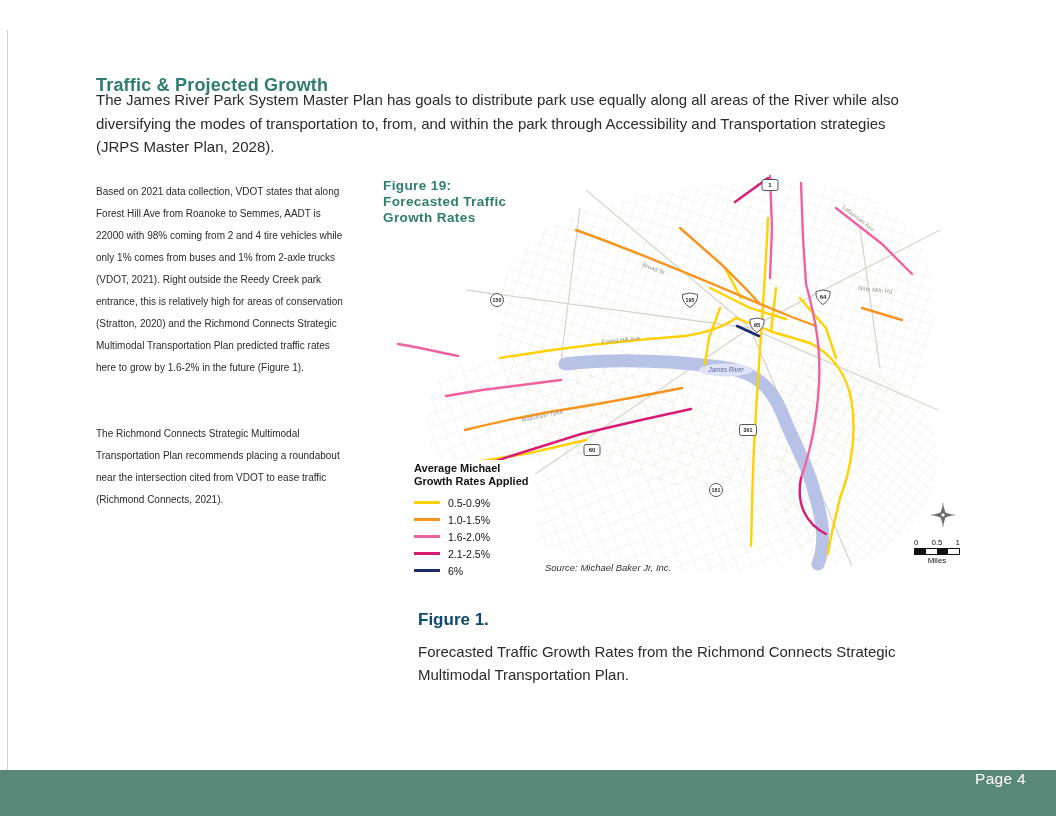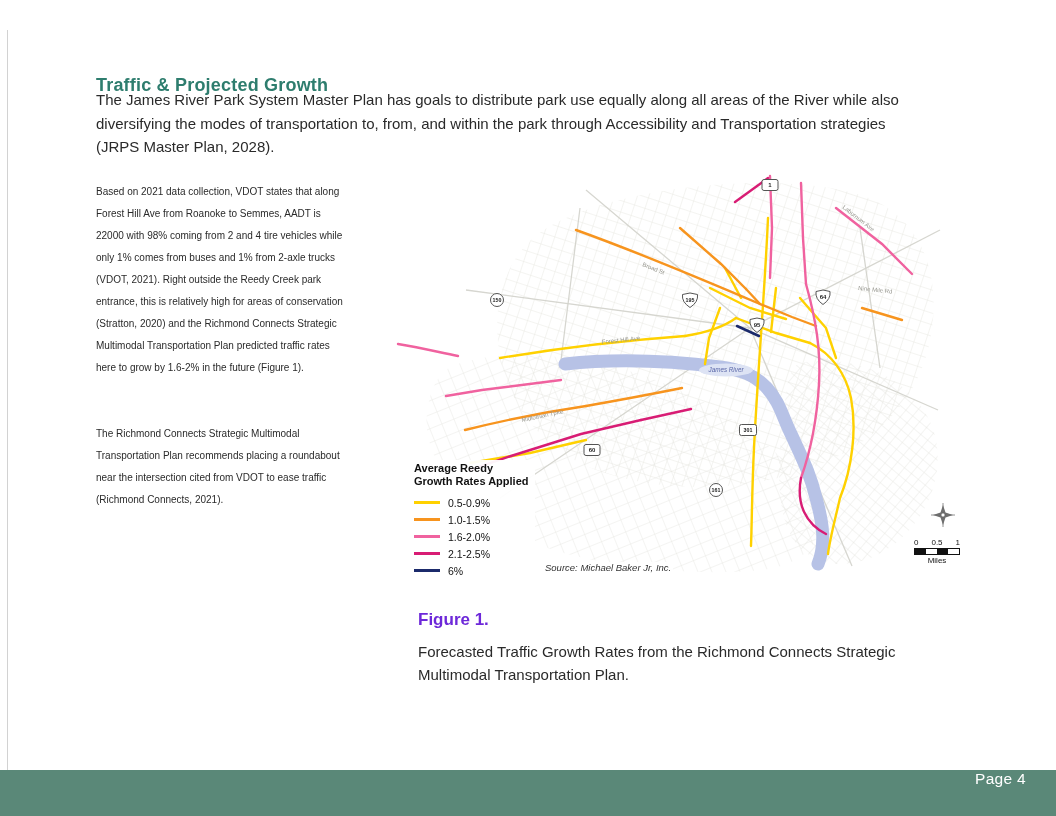--- a/index.html
+++ b/index.html
@@ -51,20 +51,23 @@
 <h1 class="heading" style="color: rgb(46, 125, 110);">Traffic &amp; Projected Growth</h1>
 
 <p class="intro">The James River Park System Master Plan has goals to distribute park use equally along all areas of the River while also diversifying the modes of transportation to, from, and within the park through Accessibility and Transportation strategies (JRPS Master Plan, 2028).</p>
 
 <div class="left-col">
   <p>Based on 2021 data collection, VDOT states that along Forest Hill Ave from Roanoke to Semmes, AADT is 22000 with 98% coming from 2 and 4 tire vehicles while only 1% comes from buses and 1% from 2-axle trucks (VDOT, 2021). Right outside the Reedy Creek park entrance, this is relatively high for areas of conservation (Stratton, 2020) and the Richmond Connects Strategic Multimodal Transportation Plan predicted traffic rates here to grow by 1.6-2% in the future (Figure 1).</p>
   <p>The Richmond Connects Strategic Multimodal Transportation Plan recommends placing a roundabout near the intersection cited from VDOT to ease traffic (Richmond Connects, 2021).</p>
 </div>
 
 <div class="figure">
+  <div class="map-title" style="color: rgb(46, 125, 110);">Figure 19:
+Forecasted Traffic
+Growth Rates</div>
 
   <svg class="map" width="585" height="420" viewBox="0 0 585 420">
     <defs>
       <pattern id="gA" width="11" height="11" patternUnits="userSpaceOnUse" patternTransform="rotate(18)">
         <path d="M0 0H11 M0 0V11" stroke="#e3e3dd" stroke-width="0.8" fill="none"></path>
       </pattern>
       <pattern id="gB" width="13" height="13" patternUnits="userSpaceOnUse" patternTransform="rotate(-22)">
         <path d="M0 0H13 M0 0V13" stroke="#e5e5df" stroke-width="0.8" fill="none"></path>
       </pattern>
       <pattern id="gC" width="9" height="9" patternUnits="userSpaceOnUse" patternTransform="rotate(40)">
@@ -175,21 +178,21 @@
       <text transform="translate(222,176) rotate(-6)">Forest Hill Ave</text>
       <text transform="translate(142,254) rotate(-12)">Midlothian Tpke</text>
       <text transform="translate(462,40) rotate(38)">Laburnum Ave</text>
       <text transform="translate(262,98) rotate(22)">Broad St</text>
       <text transform="translate(478,122) rotate(6)">Nine Mile Rd</text>
     </g>
     <text transform="translate(346,204)" text-anchor="middle" font-size="6.3" font-style="italic" fill="#5a67a8">James River</text>
   </svg>
 
   <div class="legend">
-    <div class="legend-title">Average Reedy
+    <div class="legend-title">Average Michael
 Growth Rates Applied</div>
     <div class="legend-row">
       <span class="swatch" style="background: rgb(255, 209, 0);"></span>
       <span class="legend-label">0.5-0.9%</span>
     </div>
     <div class="legend-row">
       <span class="swatch" style="background: rgb(247, 148, 30);"></span>
       <span class="legend-label">1.0-1.5%</span>
     </div>
     <div class="legend-row">
@@ -227,19 +230,19 @@
     <svg width="30" height="34" viewBox="0 0 30 34">
       <line x1="15" y1="2" x2="15" y2="26" stroke="#777" stroke-width="0.8"></line>
       <line x1="3" y1="14" x2="27" y2="14" stroke="#777" stroke-width="0.8"></line>
       <path d="M15,4 L17.5,11.5 L25,14 L17.5,16.5 L15,24 L12.5,16.5 L5,14 L12.5,11.5 Z" fill="#6e6e6e"></path>
       <circle cx="15" cy="14" r="2" fill="#fff" stroke="#555" stroke-width="0.6"></circle>
     </svg>
   </div>
 </div>
 
 <div class="caption">
-  <p class="caption-title" style="color: #6d28d9;">Figure 1.</p>
+  <p class="caption-title" style="color: #0c4a6e;">Figure 1.</p>
   <p class="caption-text">Forecasted Traffic Growth Rates from the Richmond Connects Strategic Multimodal Transportation Plan.</p>
 </div>
 
 <div class="footer" style="background: rgb(90, 136, 120);">
   <span class="page-num">Page 4</span>
 </div>
 
 </body></html>

